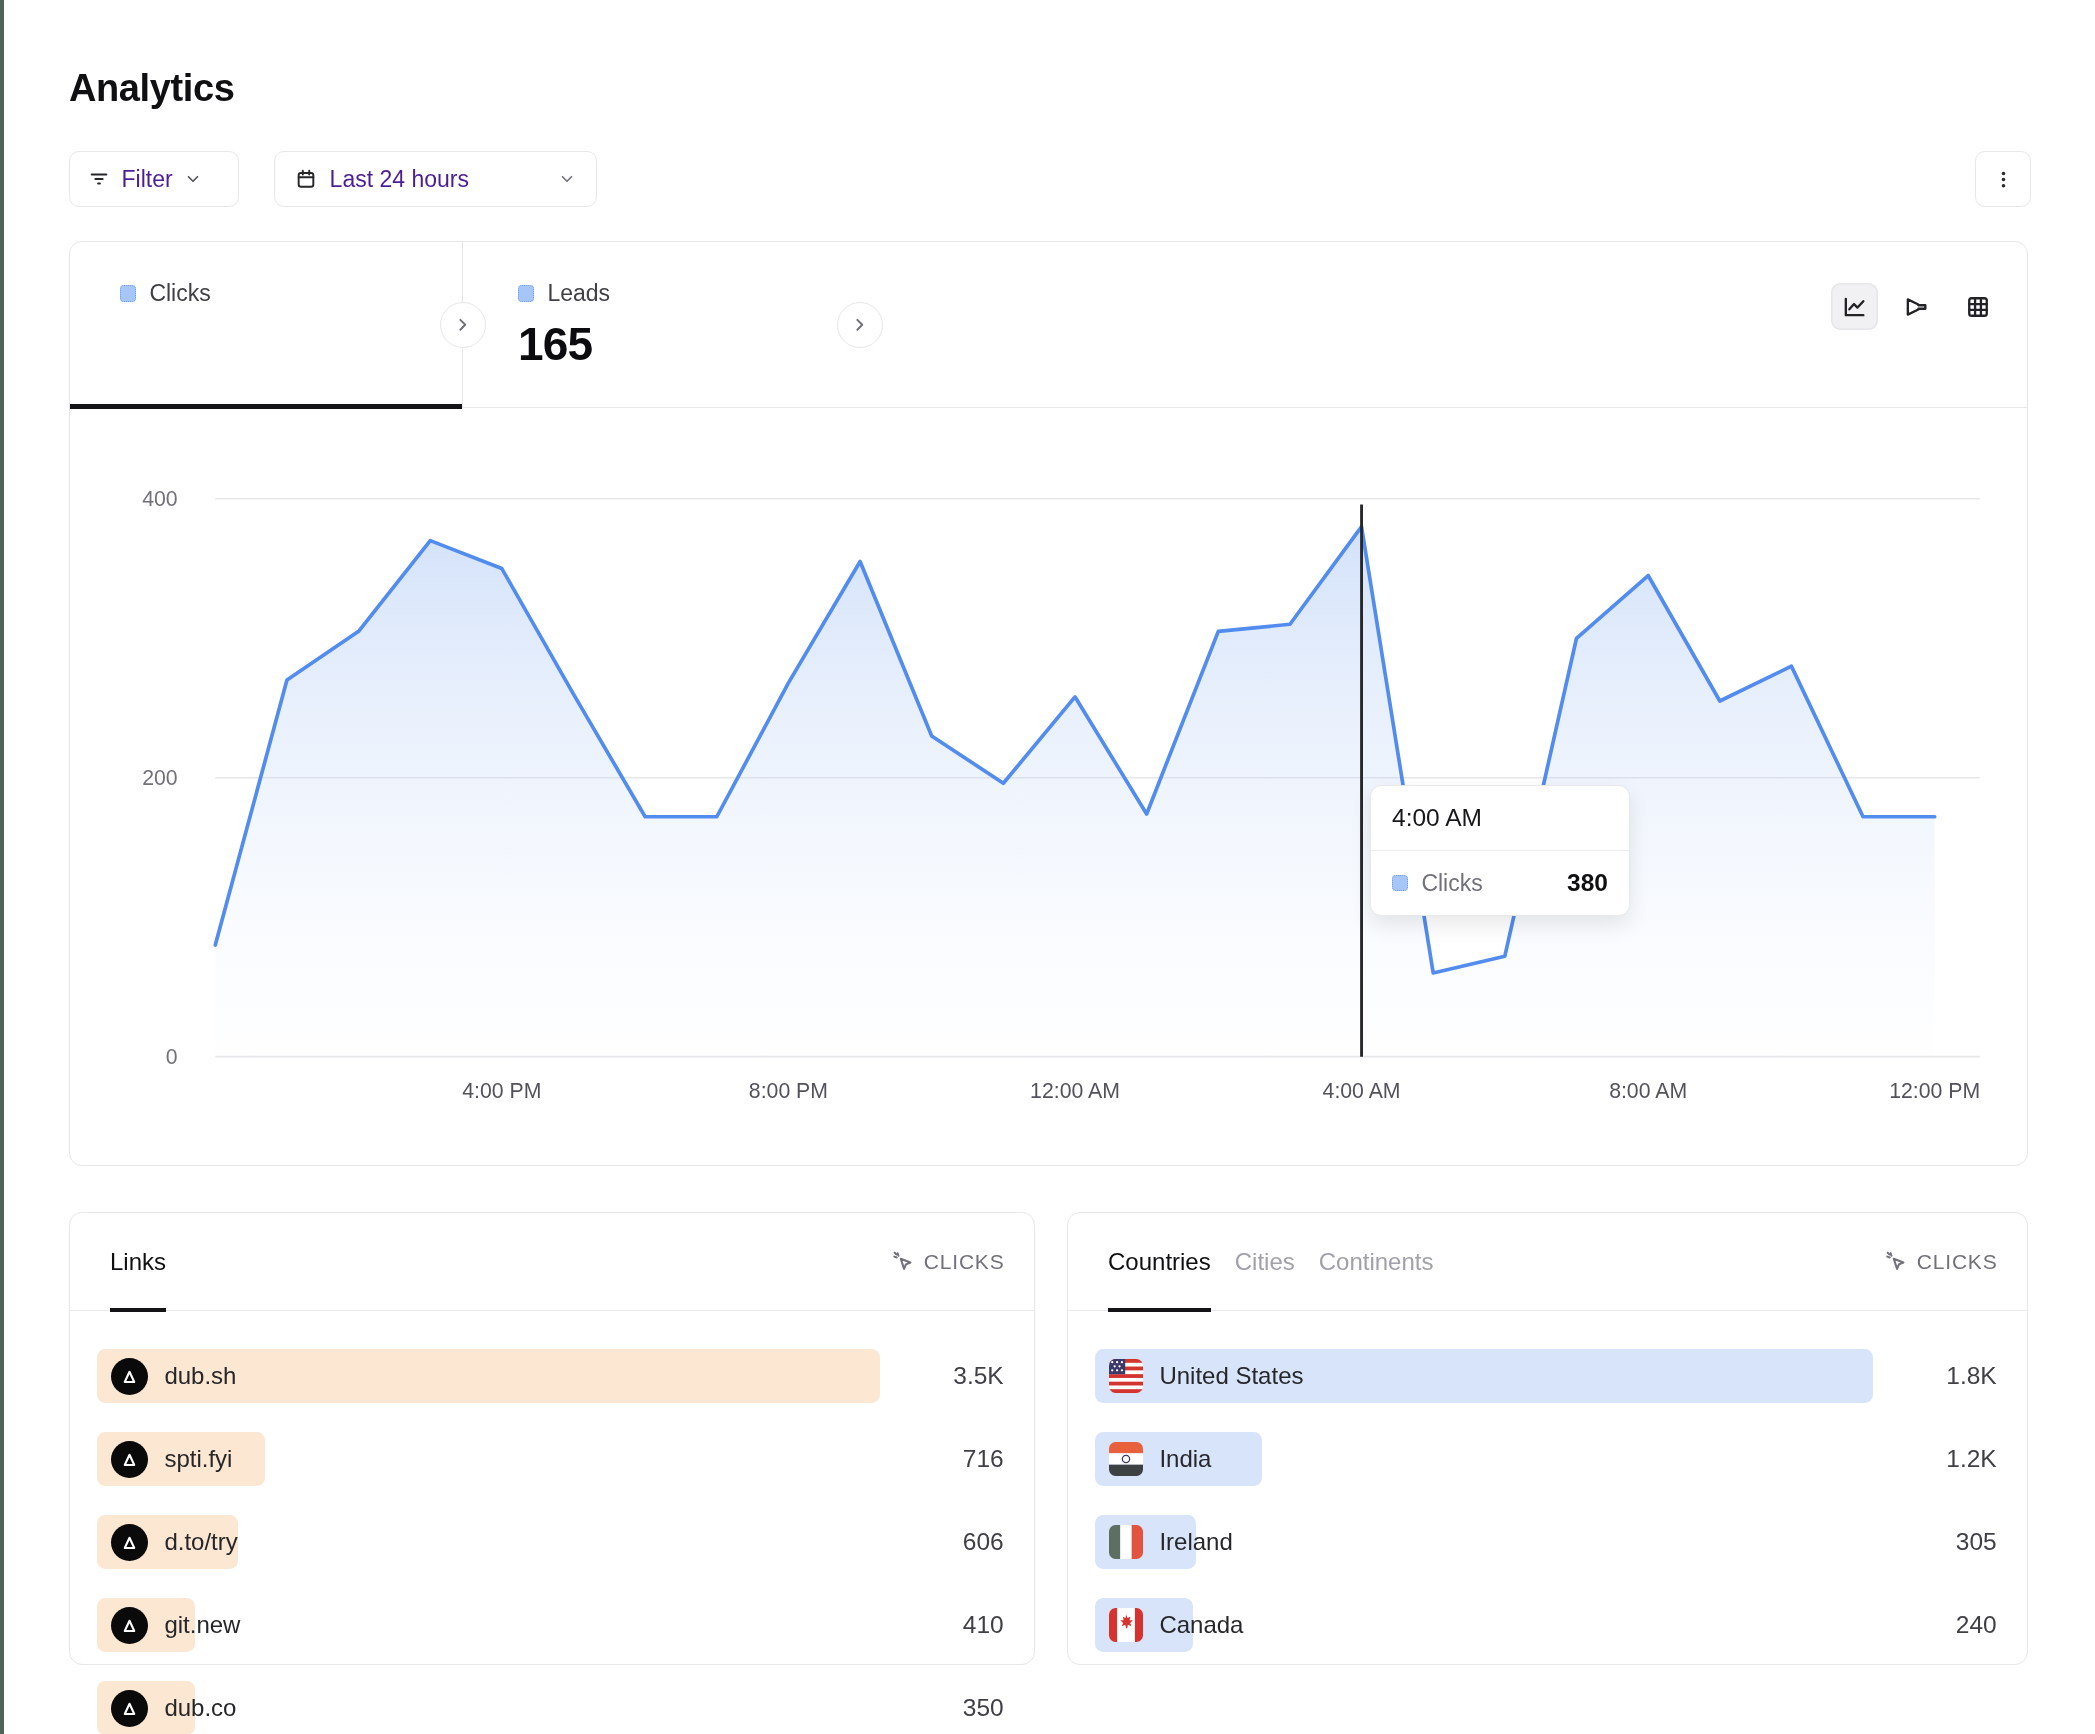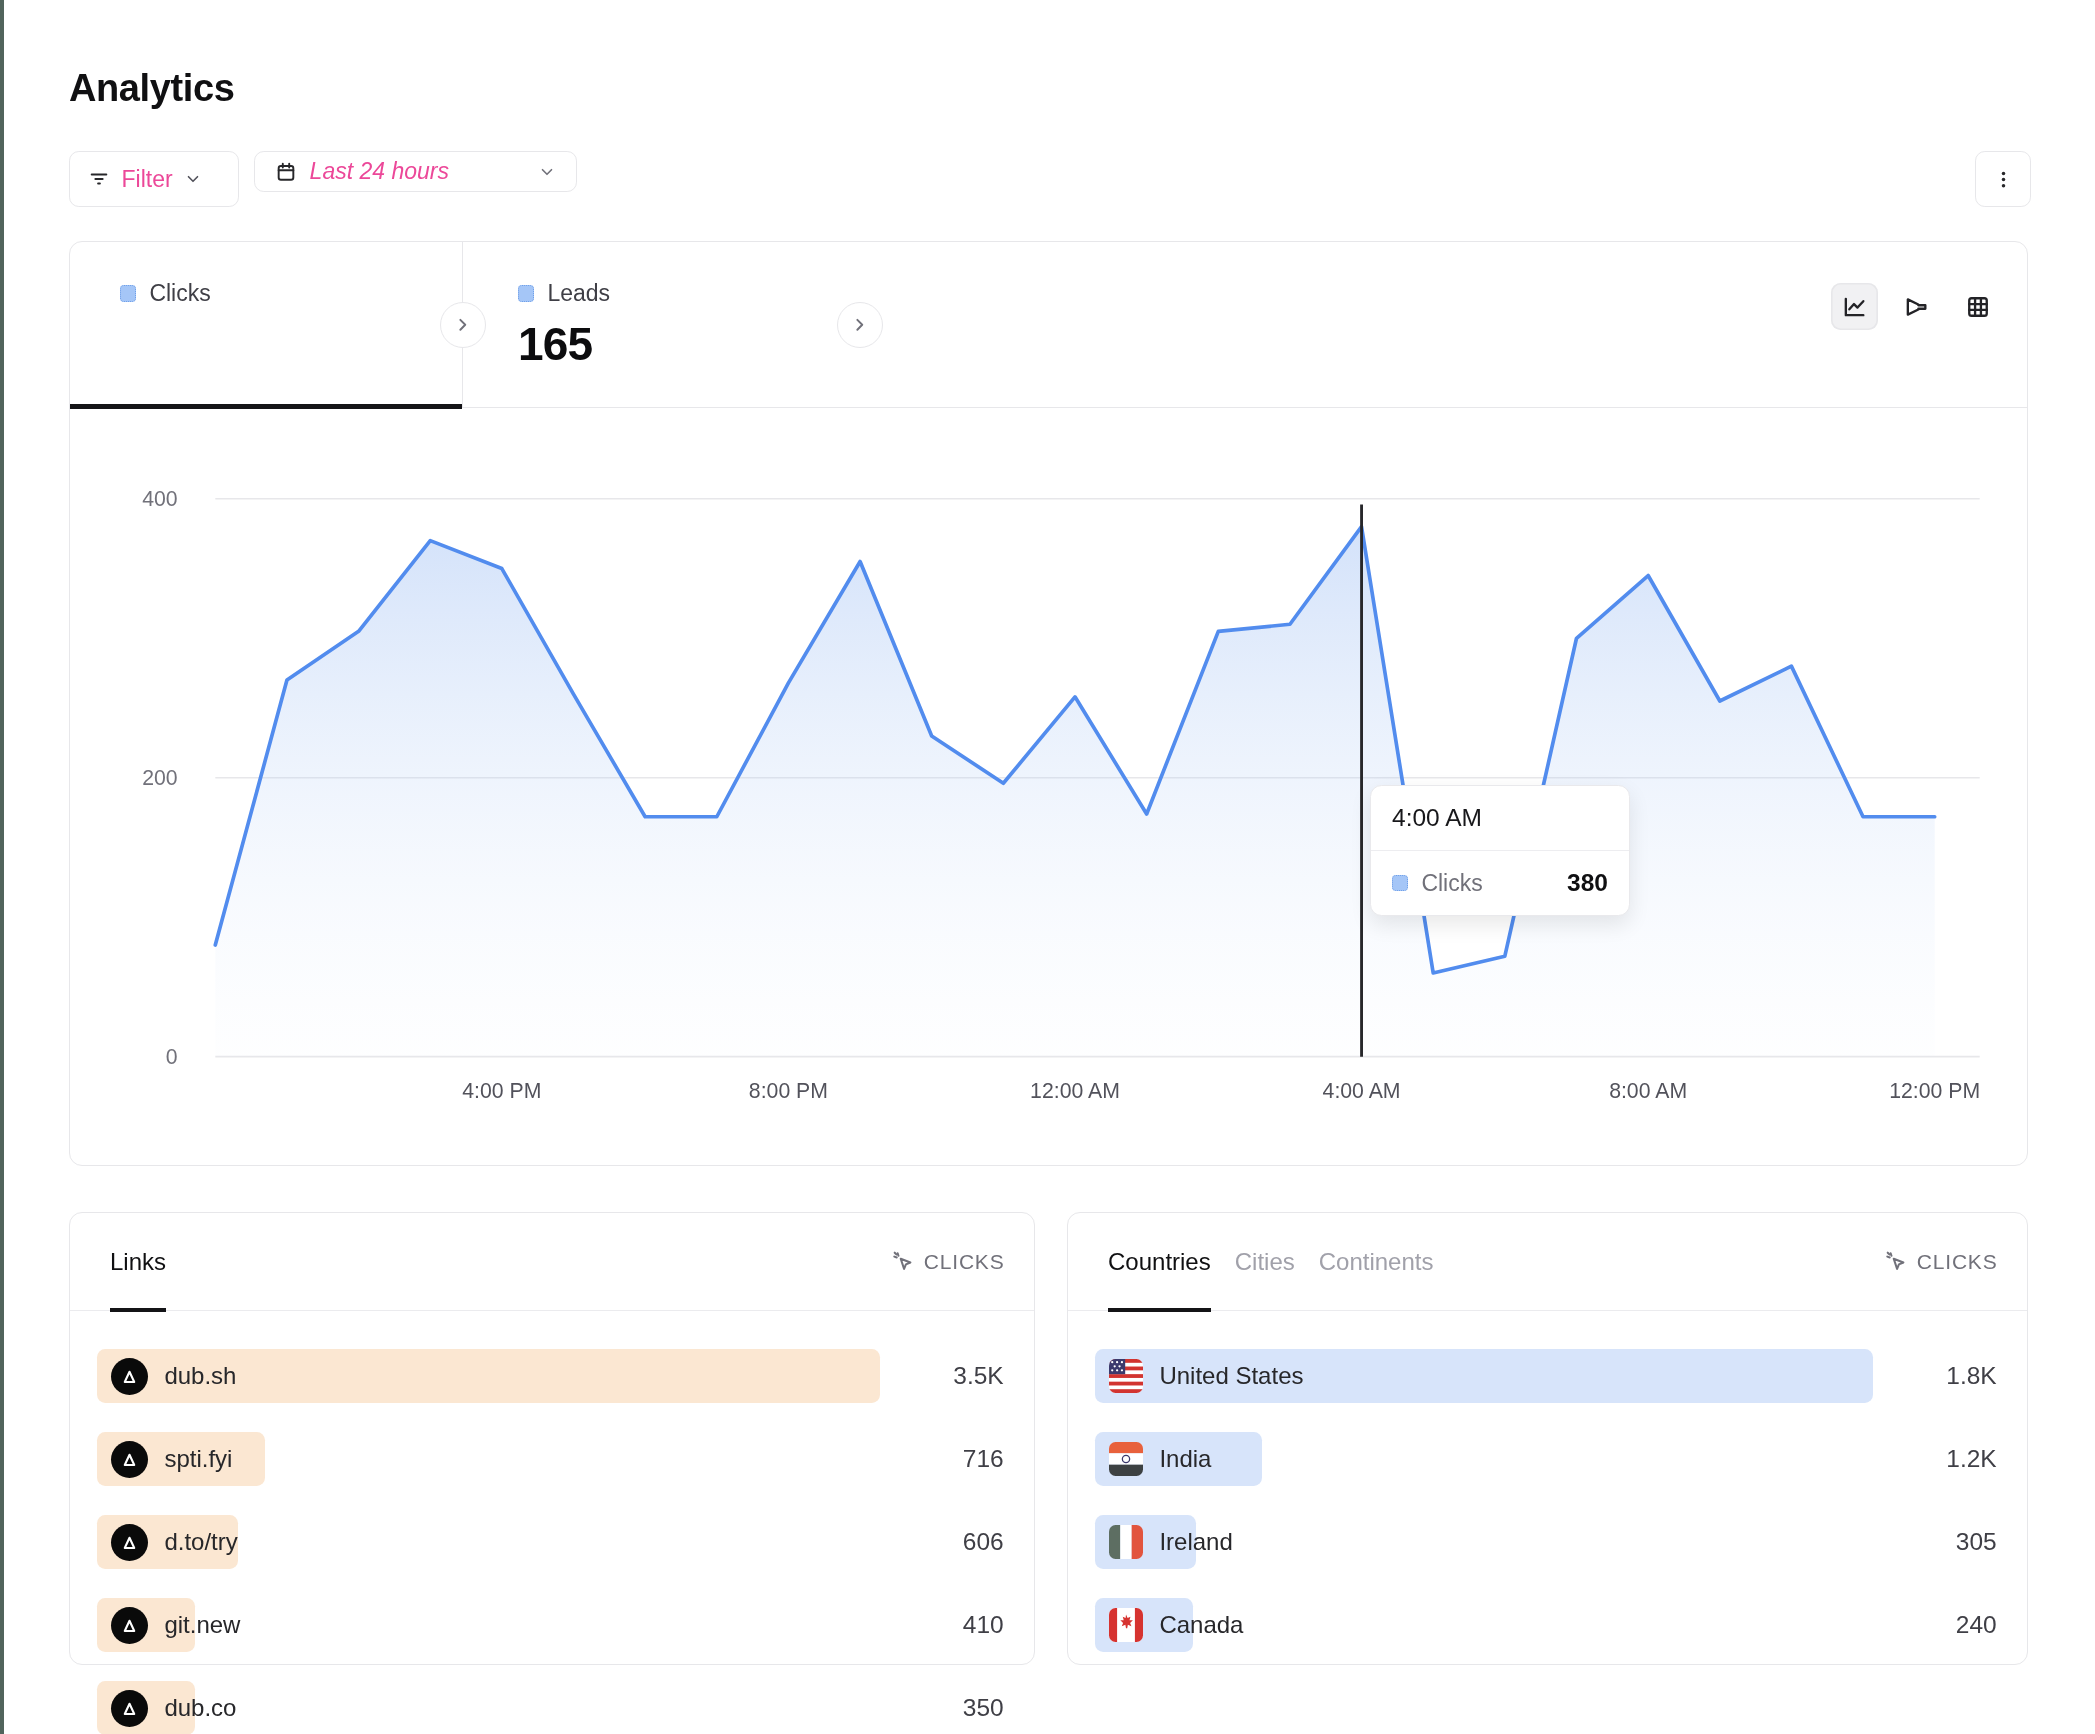--- a/index.html
+++ b/index.html
@@ -6,22 +6,22 @@
   html,body { background:#fff; }
   body { font-family:"Liberation Sans", sans-serif; color:#18181b; }
   .page { position:relative; width:2096px; height:1735px; background:#fff; overflow:hidden; }
   .edge-strip { position:absolute; left:0; top:0; width:4.1px; height:1735px; background:#51645c; }
 
   .page-title { position:absolute; left:69px; top:67px; font-size:38px; font-weight:700; color:#101012; letter-spacing:-0.4px; }
 
   
   .btn { position:absolute; display:flex; align-items:center; background:#fff; border:1.6px solid #e7e7ea; border-radius:9.8px; cursor:pointer; }
   .filter-btn { left:69px; top:151px; width:170px; height:56px; padding:0 18px; gap:11.5px; }
-  .date-btn { left:254px; top:151px; width:323px; height:41px; padding:0 19.6px; gap:13px;font-style:italic; }
-  .btn-label { font-size:23px; color:#ec4899; }
+  .date-btn { left:274px; top:151px; width:323px; height:56px; padding:0 19.6px; gap:13px; }
+  .btn-label { font-size:23px; color:#4c1d95; }
   .chev { width:18px; height:18px; stroke:#52525b; fill:none; stroke-width:2.2; stroke-linecap:round; stroke-linejoin:round; }
   .date-btn .chev { margin-left:auto; stroke:#71717a; }
   .icon24 { width:22px; height:22px; stroke:#27272a; fill:none; stroke-width:2.1; stroke-linecap:round; stroke-linejoin:round; }
   .kebab-btn { left:1975px; top:151px; width:56px; height:56px; justify-content:center; }
   .kebab-btn svg { width:21px; height:21px; fill:#27272a; }
 
   
   .main-card { position:absolute; left:69px; top:241px; width:1959px; height:925px; border:1.6px solid #e7e7ea; border-radius:13px; background:#fff; }
   .stats-row { position:relative; display:flex; height:166px; border-bottom:1.6px solid #e7e7ea; }
   .stat-tab { position:relative; padding:38px 0 0 50px; cursor:pointer; }

